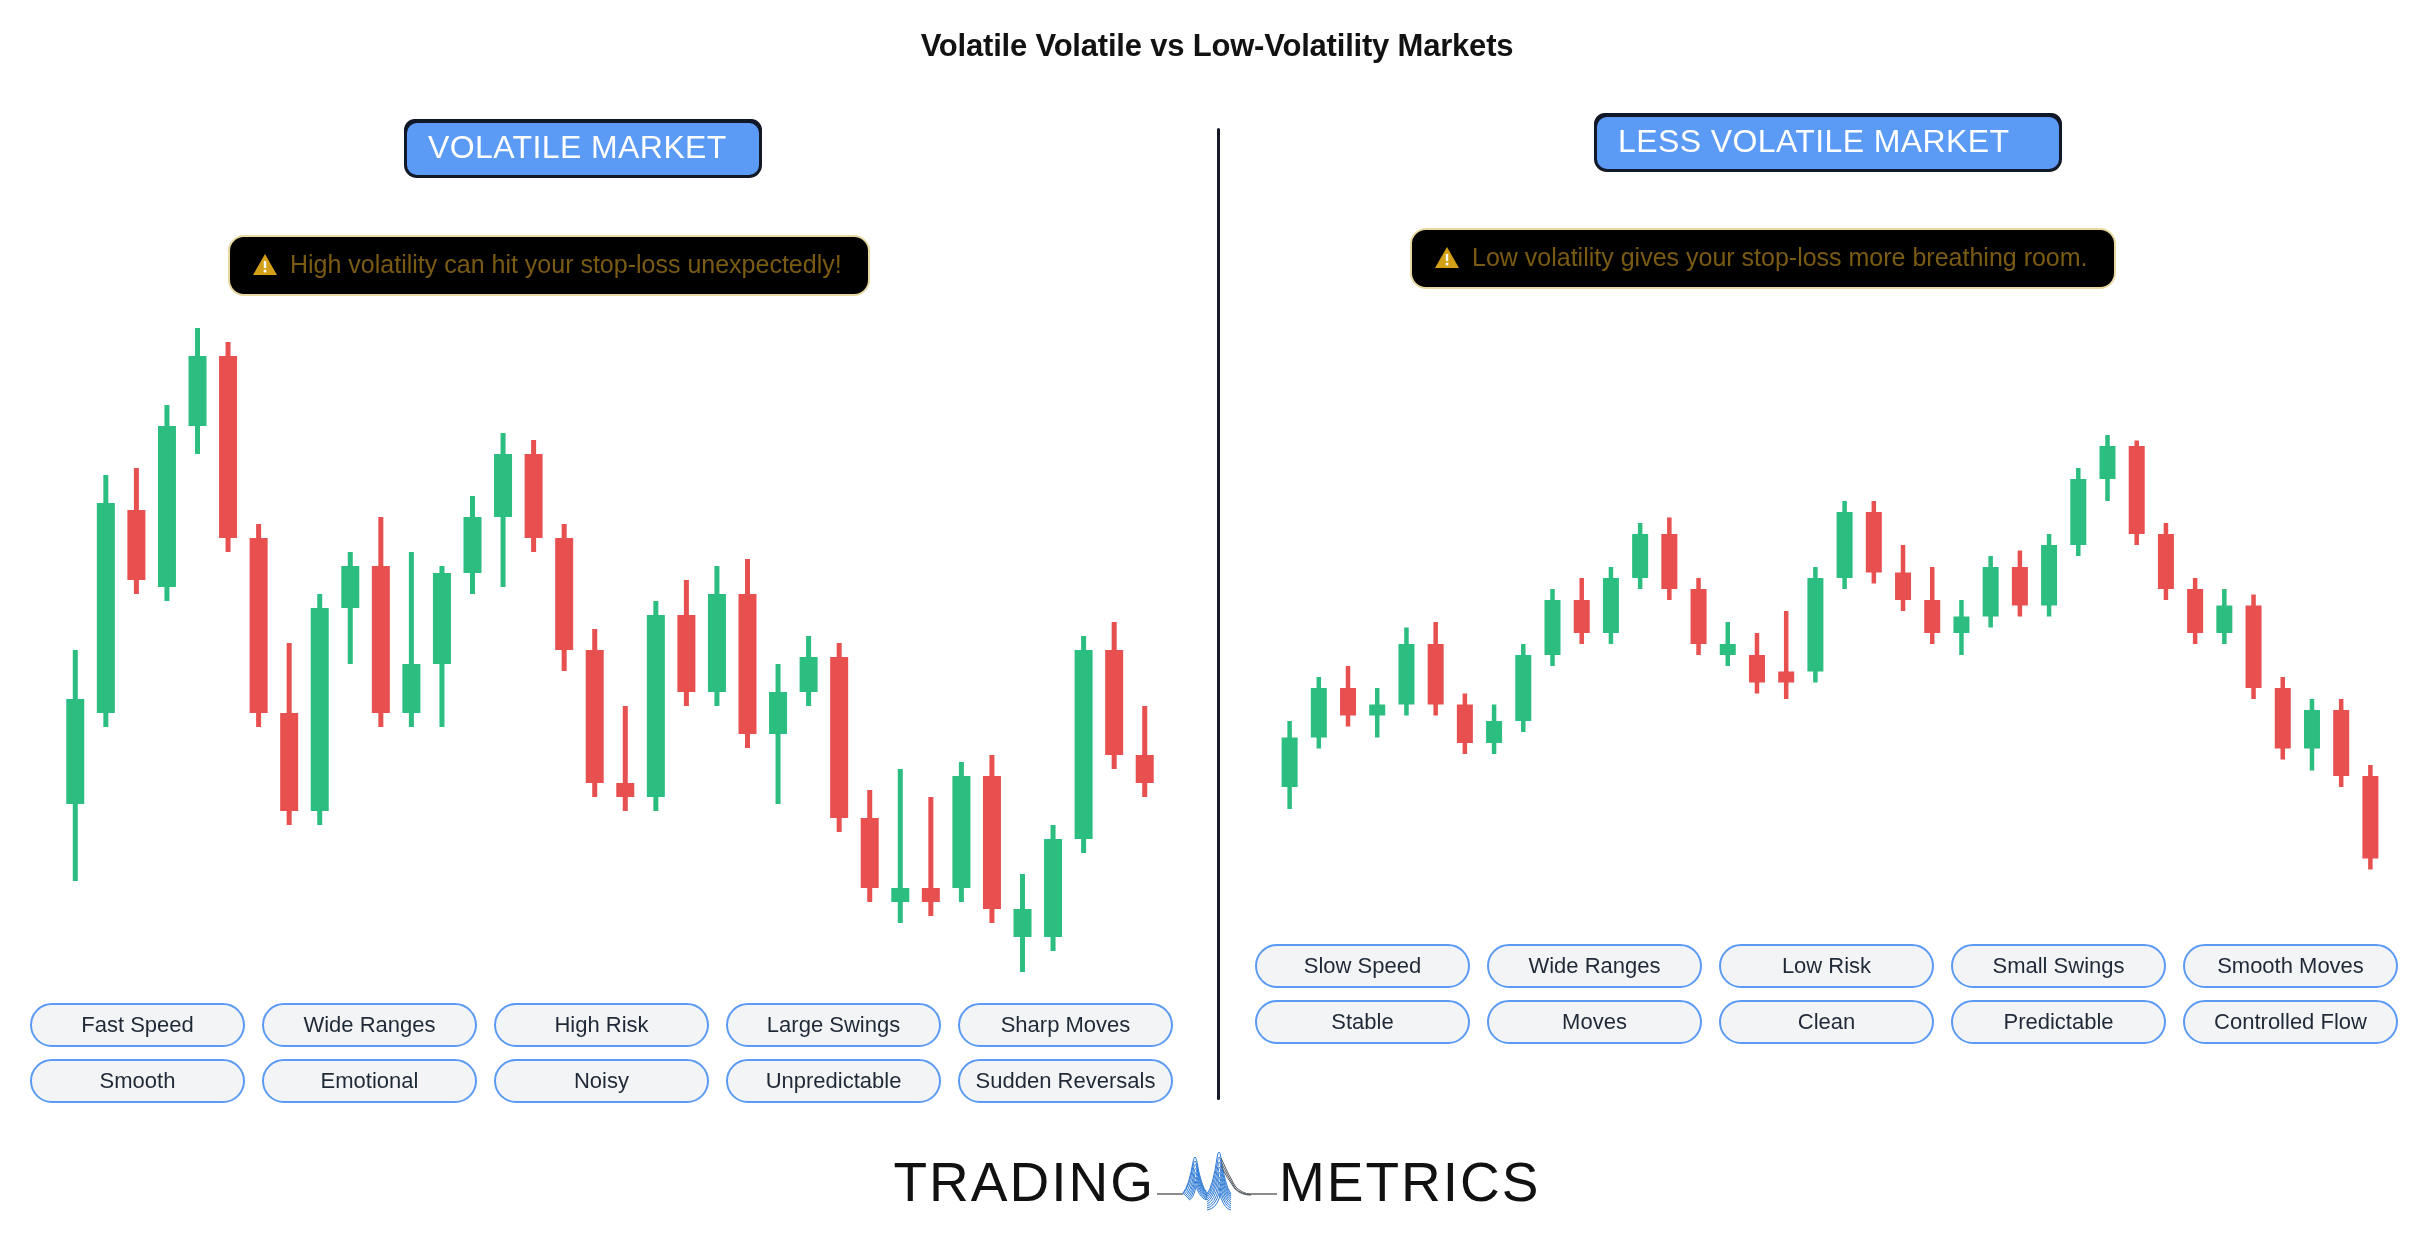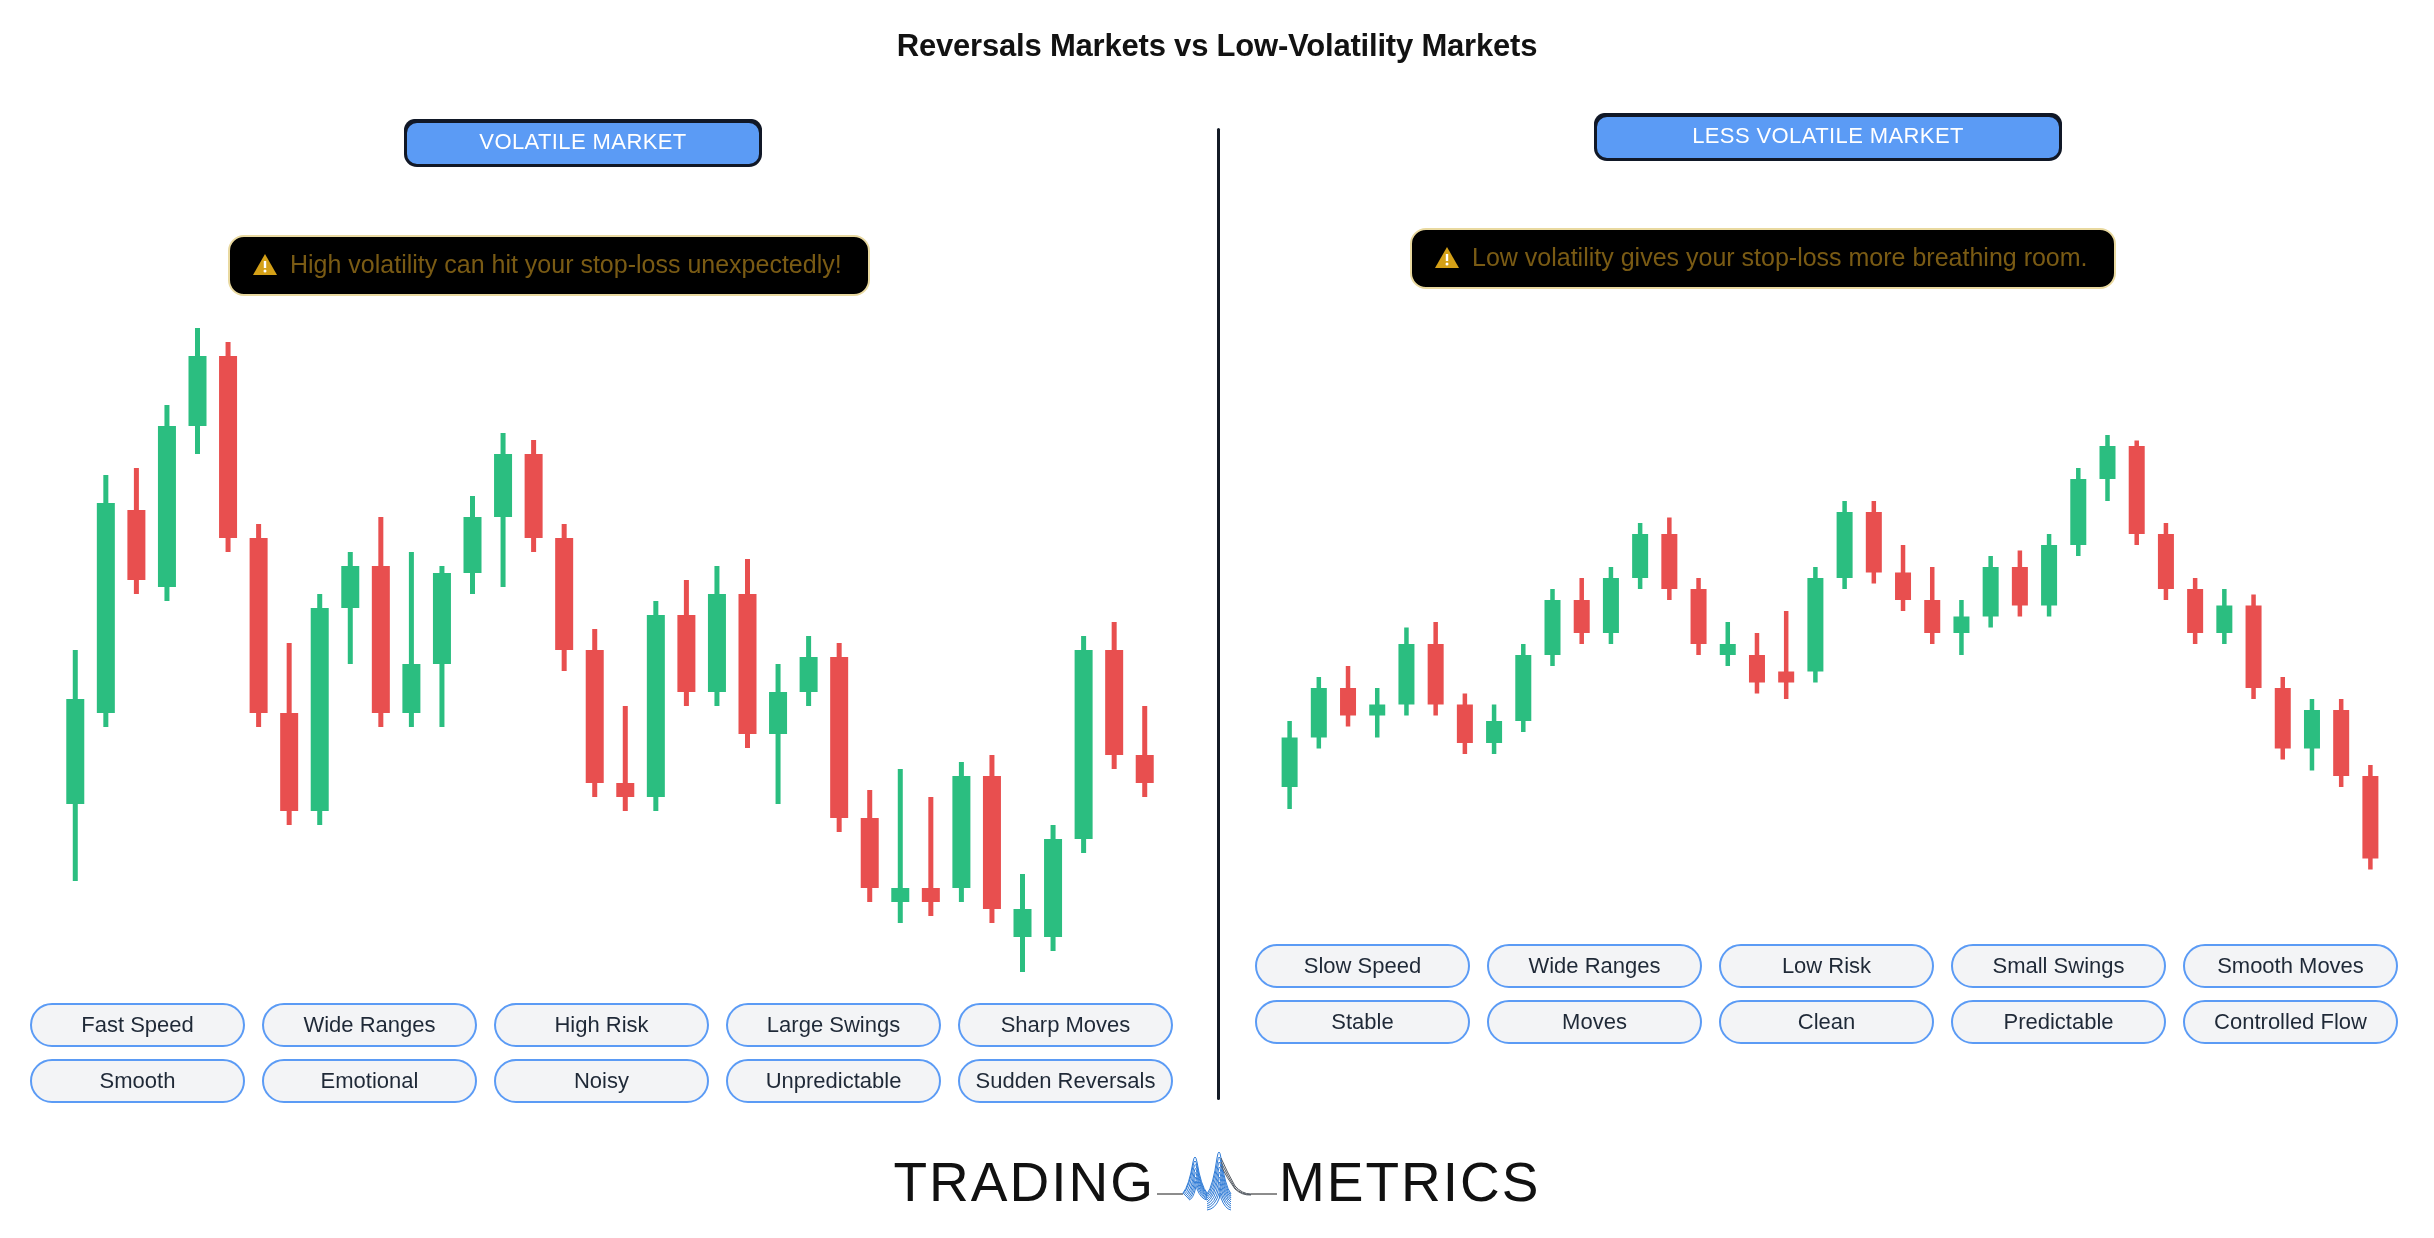--- a/index.html
+++ b/index.html
@@ -22,23 +22,23 @@
   }
   .panel{position:absolute;top:0;height:1238px;}
   .panel-left{left:0;width:1217px;}
   .panel-right{left:1220px;width:1214px;}
 
   .badge{
     position:absolute;
     background:#5b9bf5;
     color:#ffffff;
     border-radius:11px;
-    font-size:22px;
+    font-size:32px;
     letter-spacing:0.4px;
-    text-align:center;
+    text-align:left;
     padding:7px 22px 10px 22px;
     box-sizing:border-box;
     box-shadow:2px -3px 0 0 #111827, -2px -3px 0 0 #111827, 0 -3px 0 0 #111827;
     outline:3px solid #111827;
     outline-offset:-1px;
   }
   .badge-left{left:406px;top:122px;width:354px;}
   .badge-right{left:1596px;top:116px;width:464px;}
 
   .warn{
@@ -88,21 +88,21 @@
     font-size:55px;
     letter-spacing:2px;
     color:#111111;
     font-weight:400;
     font-family:"Liberation Sans", sans-serif;
   }
 </style>
 </head>
 <body>
 
-<div id="page-title">Reversals Markets vs Low-Volatility Markets</div>
+<div id="page-title">Volatile Volatile vs Low-Volatility Markets</div>
 
 <div class="divider"></div>
 
 <div class="panel panel-left">
 
   <div class="badge badge-left">VOLATILE MARKET</div>
 
   <div class="warn warn-left">
     <span class="warn-icon">
       <svg width="26" height="24" viewBox="0 0 26 24">

